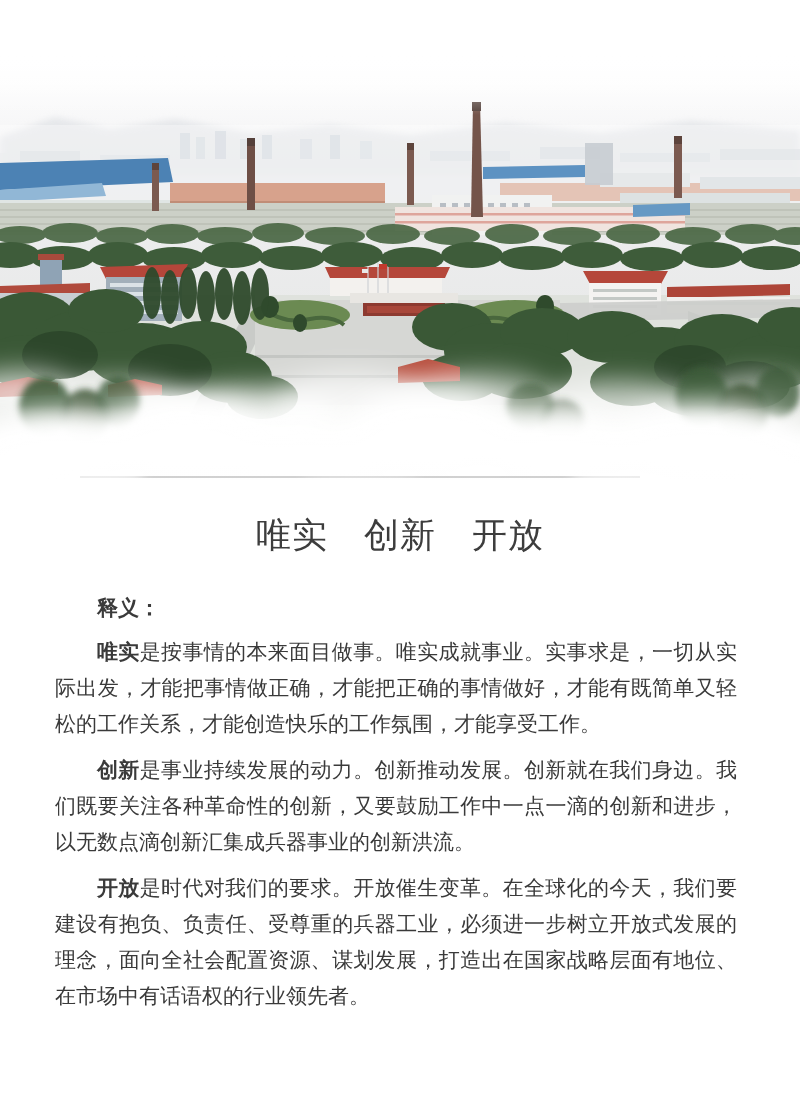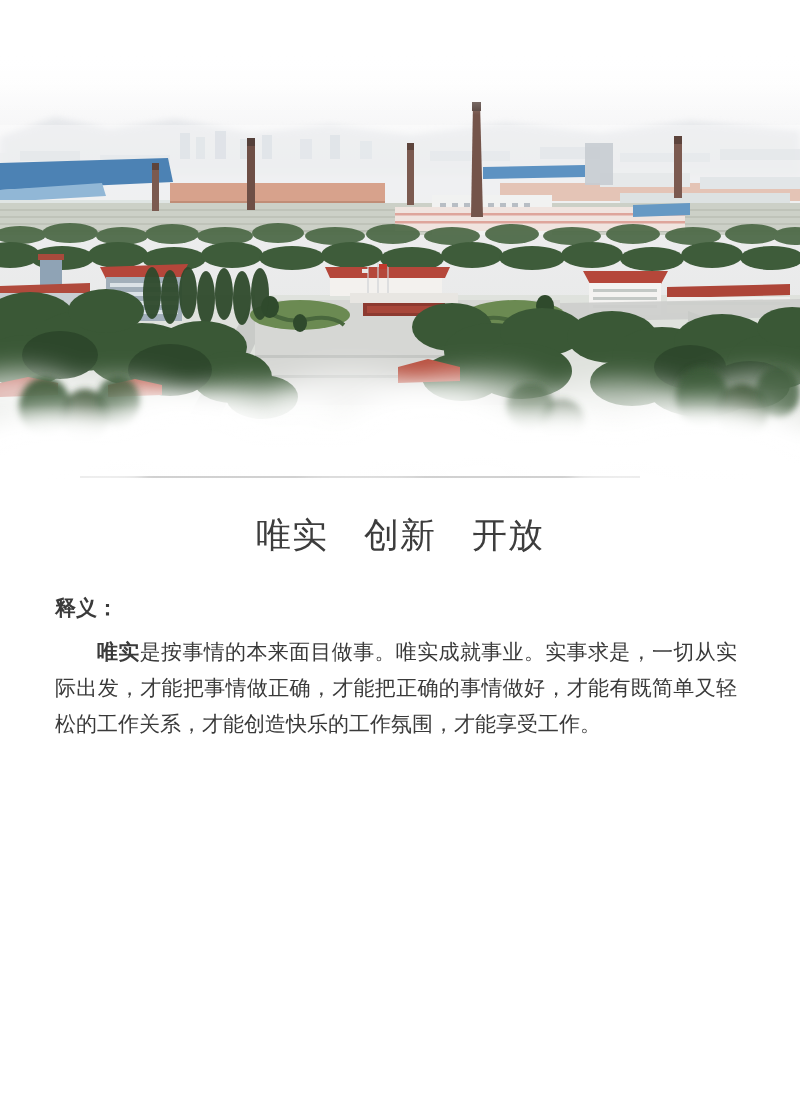--- a/index.html
+++ b/index.html
@@ -27,20 +27,21 @@
   }
   .content{
     position:absolute;top:592px;left:55px;right:55px;
     font-size:21px;line-height:36px;
     color:var(--text-color,#3a3a3a);
     text-align:justify;
   }
   .def-label{
     font-weight:bold;
     line-height:32px;
+    margin-left:42px;
   }
   .para{
     margin:10px 8px 0 0;
     text-indent:2em;
   }
   .para b{font-weight:bold;}
 </style>
 </head>
 <body>
 
@@ -331,16 +332,18 @@
     </svg>
   </div>
 
   <h1 class="motto">唯实　创新　开放</h1>
 
   <div class="content">
     <div class="def-label">释义：</div>
 
     <p class="para"><b>唯实</b><span>是按事情的本来面目做事。唯实成就事业。实事求是，一切从实际出发，才能把事情做正确，才能把正确的事情做好，才能有既简单又轻松的工作关系，才能创造快乐的工作氛围，才能享受工作。</span></p>
 
-
+    <p class="para"><b>创新</b><span>是事业持续发展的动力。创新推动发展。创新就在我们身边。我们既要关注各种革命性的创新，又要鼓励工作中一点一滴的创新和进步，以无数点滴创新汇集成兵器事业的创新洪流。</span></p>
+
+    <p class="para"><b>开放</b><span>是时代对我们的要求。开放催生变革。在全球化的今天，我们要建设有抱负、负责任、受尊重的兵器工业，必须进一步树立开放式发展的理念，面向全社会配置资源、谋划发展，打造出在国家战略层面有地位、在市场中有话语权的行业领先者。</span></p>
   </div>
 
 </div>
 
 </body></html>

